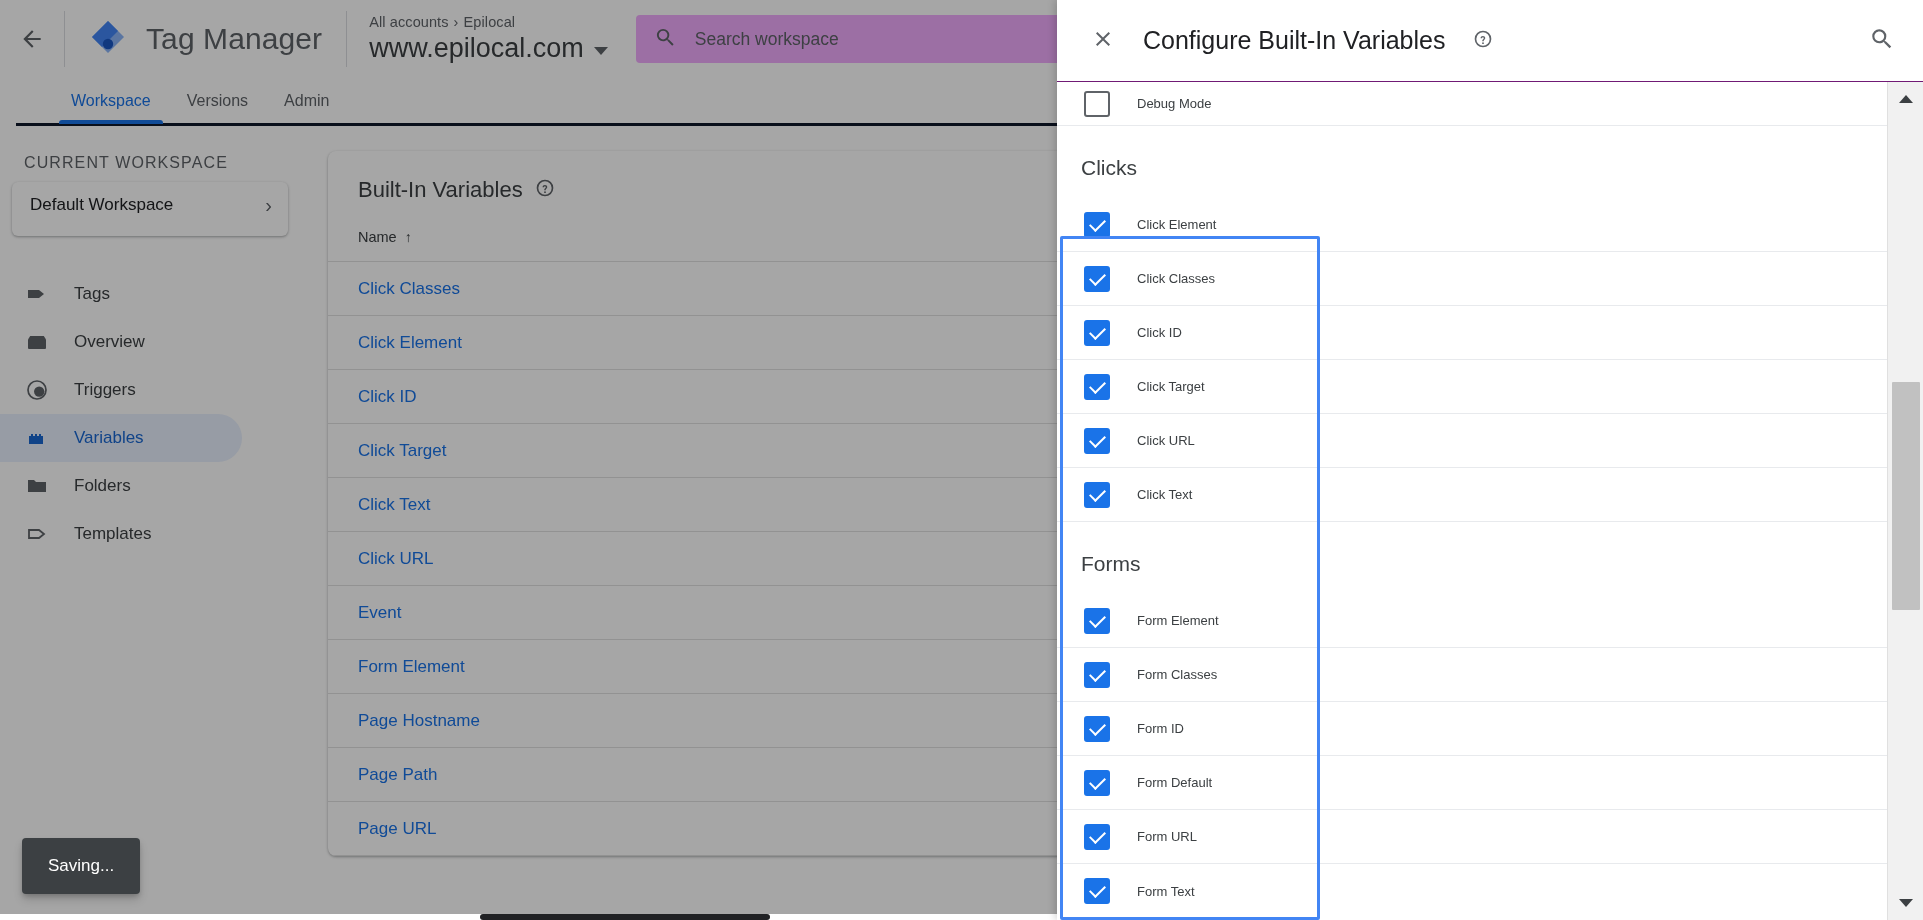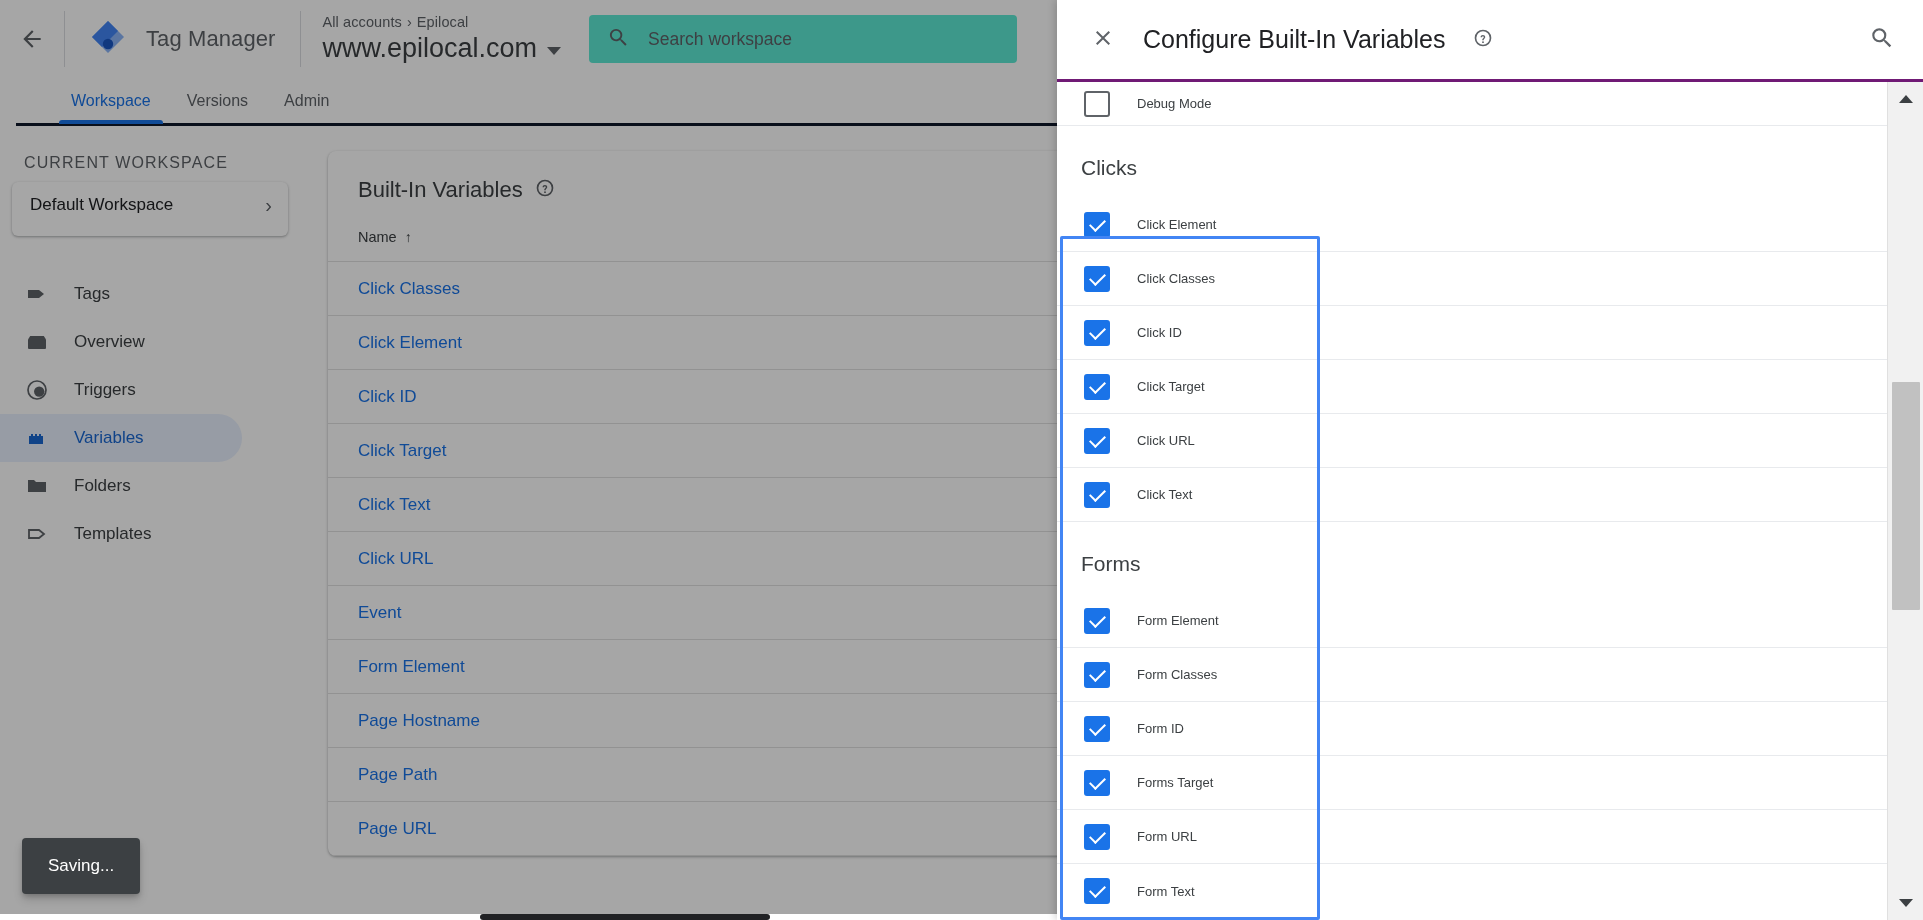--- a/index.html
+++ b/index.html
@@ -28,31 +28,31 @@
     background: #ffffff; display: flex; align-items: center;
   }
   .back-btn {
     width: 64px; height: 78px; display:flex; align-items:center; justify-content:center;
     color:#5f6368; font-size: 27px;
   }
   .vdiv { width:1px; height:56px; background:#dadce0; }
   .brand { display:flex; align-items:center; gap:17px; padding: 0 24px 0 22px; }
   .brand-logo { width: 42px; height: 42px; position: relative; }
   .brand-logo svg { display:block; }
-  .brand-title { font-size: 22px; color:#5f6368; font-weight:400; letter-spacing:.1px;}
+  .brand-title { font-size: 30px; color:#5f6368; font-weight:400; letter-spacing:.1px;}
   .acct { padding-left: 22px; display:flex; flex-direction:column; justify-content:center; }
   .crumb { font-size: 14.5px; color:#5f6368; letter-spacing:.1px; margin-bottom:3px;}
   .crumb .sep { margin: 0 5px; }
   .acct-name { font-size: 27px; color:#3c4043; display:flex; align-items:center; gap:10px;}
   .caret-dn {
     width:0;height:0;border-left:7px solid transparent;border-right:7px solid transparent;
     border-top:8px solid #5f6368; margin-top:5px;
   }
   .searchbox {
-    margin-left: 28px; width: 428px; height: 48px; background:#5eead4;
+    margin-left: 28px; width: 428px; height: 48px; background:#f0abfc;
     border-radius: 4px; display:flex; align-items:center; padding: 0 18px; gap: 18px;
   }
   .searchbox .ph { color:#5f6368; font-size:17.5px; }
 
   
   .tabs {
     position:absolute; left:16px; top:78px; width:1923px; height:48px;
     background:#fff; display:flex; align-items:flex-end; padding-left: 37px;
     border-bottom: 3px solid #0f172a;
   }
@@ -118,21 +118,21 @@
   }
 
   
   .panel {
     position:absolute; left:1057px; top:0; width: 866px; height:920px;
     background:#fff; z-index:50; box-shadow: -2px 0 8px rgba(0,0,0,.18);
     display:flex; flex-direction:column;
   }
   .panel-head {
     height: 82px; display:flex; align-items:center; gap: 28px; padding: 0 28px 0 34px;
-    border-bottom: 3px solid #701a75; flex: 0 0 82px;
+    border-bottom: 1px solid #701a75; flex: 0 0 82px;
   }
   .panel-x { color:#5f6368; font-size: 26px; line-height:1; }
   .panel-title { font-size: 25px; color:#202124; font-weight:400; }
   .panel-head .spacer { flex:1; }
   .panel-body { position:relative; flex:1; overflow:hidden; }
 
   .scroll-area {
     position:absolute; left:0; top:0; right: 36px; bottom:0;
     overflow:hidden;
   }
@@ -499,21 +499,21 @@
                 </div>
               <div class="lbl-track">
                   <span class="chk-label">Form ID</span>
                 </div>
             </div>
             <div class="chk-row rowline">
               <div class="chk-cell">
                   <span class="cbox on"></span>
                 </div>
               <div class="lbl-track">
-                  <span class="chk-label">Forms Target</span>
+                  <span class="chk-label">Form Default</span>
                 </div>
             </div>
             <div class="chk-row rowline">
               <div class="chk-cell">
                   <span class="cbox on"></span>
                 </div>
               <div class="lbl-track">
                   <span class="chk-label">Form URL</span>
                 </div>
             </div>

